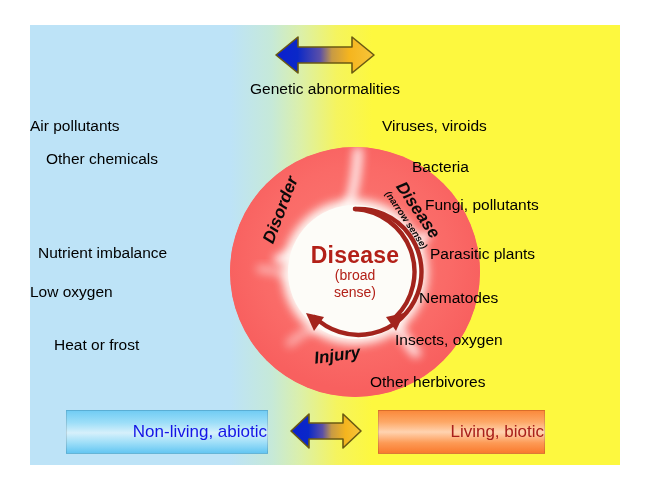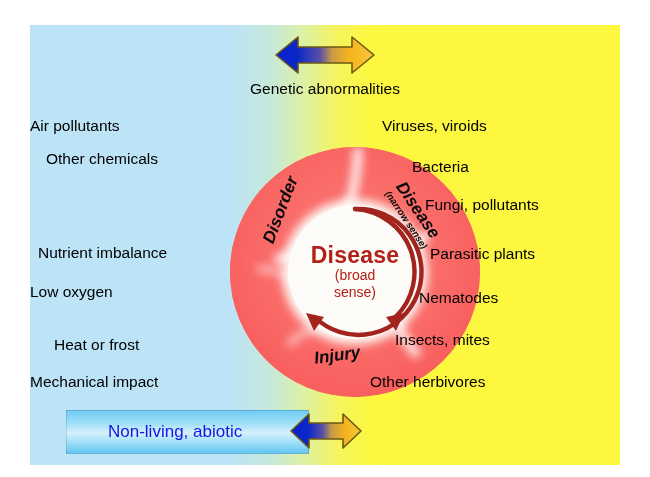--- a/index.html
+++ b/index.html
@@ -62,23 +62,22 @@
   .seg{position:absolute;font-weight:bold;font-style:italic;color:#0a0a0a;white-space:nowrap;}
   #seg-disorder{font-size:17px;left:29px;top:92px;transform:rotate(-69deg);transform-origin:left top;}
   #seg-disease{left:178px;top:31px;transform:rotate(56deg);transform-origin:left top;text-align:left;}
   #seg-disease .d1{font-size:17px;display:block;}
   #seg-disease .d2{font-size:9.5px;display:block;font-style:italic;font-weight:bold;margin-top:-1px;}
   #seg-injury{font-size:17px;left:83px;top:202px;transform:rotate(-8deg);transform-origin:left top;}
 
   
   .box{
     position:absolute;border:1px solid rgba(0,0,0,.12);
-    display:flex;align-items:center;justify-content:flex-start;
+    display:flex;align-items:center;justify-content:flex-end;
     font-size:17px;
-    padding-left:41px;
   }
   #box-abiotic{
     left:36px;top:385px;width:200px;height:42px;color:#1414e6;
     background:linear-gradient(to bottom,#72cdf4 0%,#9ddef8 28%,#d6f0fb 52%,#9ddef8 76%,#64c6f2 100%);
   }
   #box-biotic{
     left:348px;top:385px;width:165px;height:42px;color:#a8201c;
     background:linear-gradient(to bottom,#fb8a3c 0%,#fda866 26%,#ffd3b0 50%,#fd9a55 76%,#f97a2e 100%);
   }
 </style>
@@ -154,28 +153,27 @@
       <div class="dz-main">Disease</div>
       <div class="dz-sub">(broad</div>
       <div class="dz-sub">sense)</div>
     </div>
 
     <div class="lbl left" style="left:0;top:93px;width:212px;">Air pollutants</div>
     <div class="lbl left" style="left:16px;top:126px;width:186px;">Other chemicals</div>
     <div class="lbl left" style="left:8px;top:201px;width:168px;margin-top:19px;">Nutrient imbalance</div>
     <div class="lbl left" style="left:0;top:239px;width:172px;margin-top:20px;">Low oxygen</div>
     <div class="lbl left" style="left:0;top:312px;width:196px;padding-left:24px;">Heat or frost</div>
-    <div class="lbl left" style="left:0;top:349px;width:232px;">Mechanical impact</div>
 
     <div class="lbl right" style="left:352px;top:93px;">Viruses, viroids</div>
     <div class="lbl right" style="left:382px;top:134px;">Bacteria</div>
     <div class="lbl right" style="left:395px;top:172px;">Fungi, pollutants</div>
     <div class="lbl right" style="left:400px;top:221px;">Parasitic plants</div>
     <div class="lbl right" style="left:389px;top:265px;">Nematodes</div>
-    <div class="lbl right" style="left:365px;top:307px;">Insects, mites</div>
+    <div class="lbl right" style="left:365px;top:307px;">Insects, oxygen</div>
     <div class="lbl right" style="left:340px;top:349px;">Other herbivores</div>
 
     <div class="box" id="box-abiotic">
       <span>Non-living, abiotic</span>
     </div>
 
     <div class="dblarrow" style="left:258px;top:384px;">
       <svg width="76" height="44" viewBox="0 0 76 44">
         <defs>
           <linearGradient id="gradBot" x1="0" y1="0" x2="1" y2="0">
@@ -184,15 +182,18 @@
             <stop offset="45%" stop-color="#5a4fa8"></stop>
             <stop offset="58%" stop-color="#c79a45"></stop>
             <stop offset="78%" stop-color="#f5b51e"></stop>
             <stop offset="100%" stop-color="#f7c53a"></stop>
           </linearGradient>
         </defs>
         <path d="M3,22 L21,5 L21,14 L55,14 L55,5 L73,22 L55,39 L55,30 L21,30 L21,39 Z" fill="url(#gradBot)" stroke="#6b5a12" stroke-width="1.6" stroke-linejoin="round"></path>
       </svg>
     </div>
 
+    <div class="box" id="box-biotic">
+      <span>Living, biotic</span>
+    </div>
 
   </div>
 </div>
 
 </body></html>

